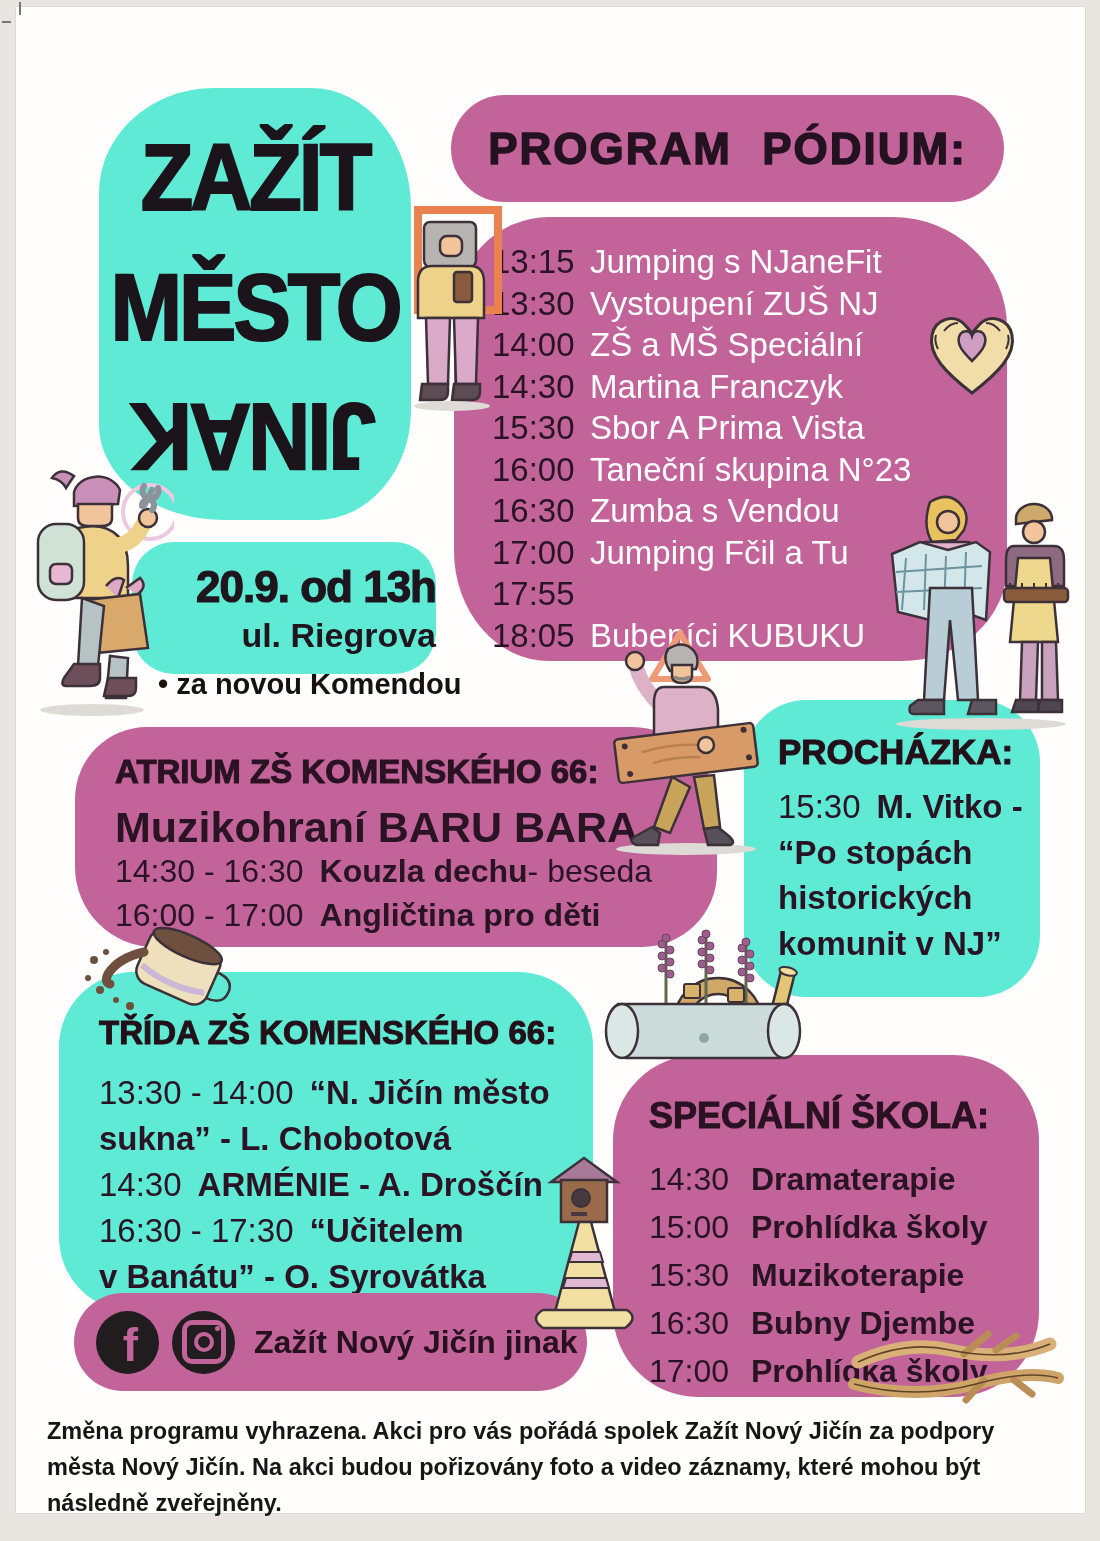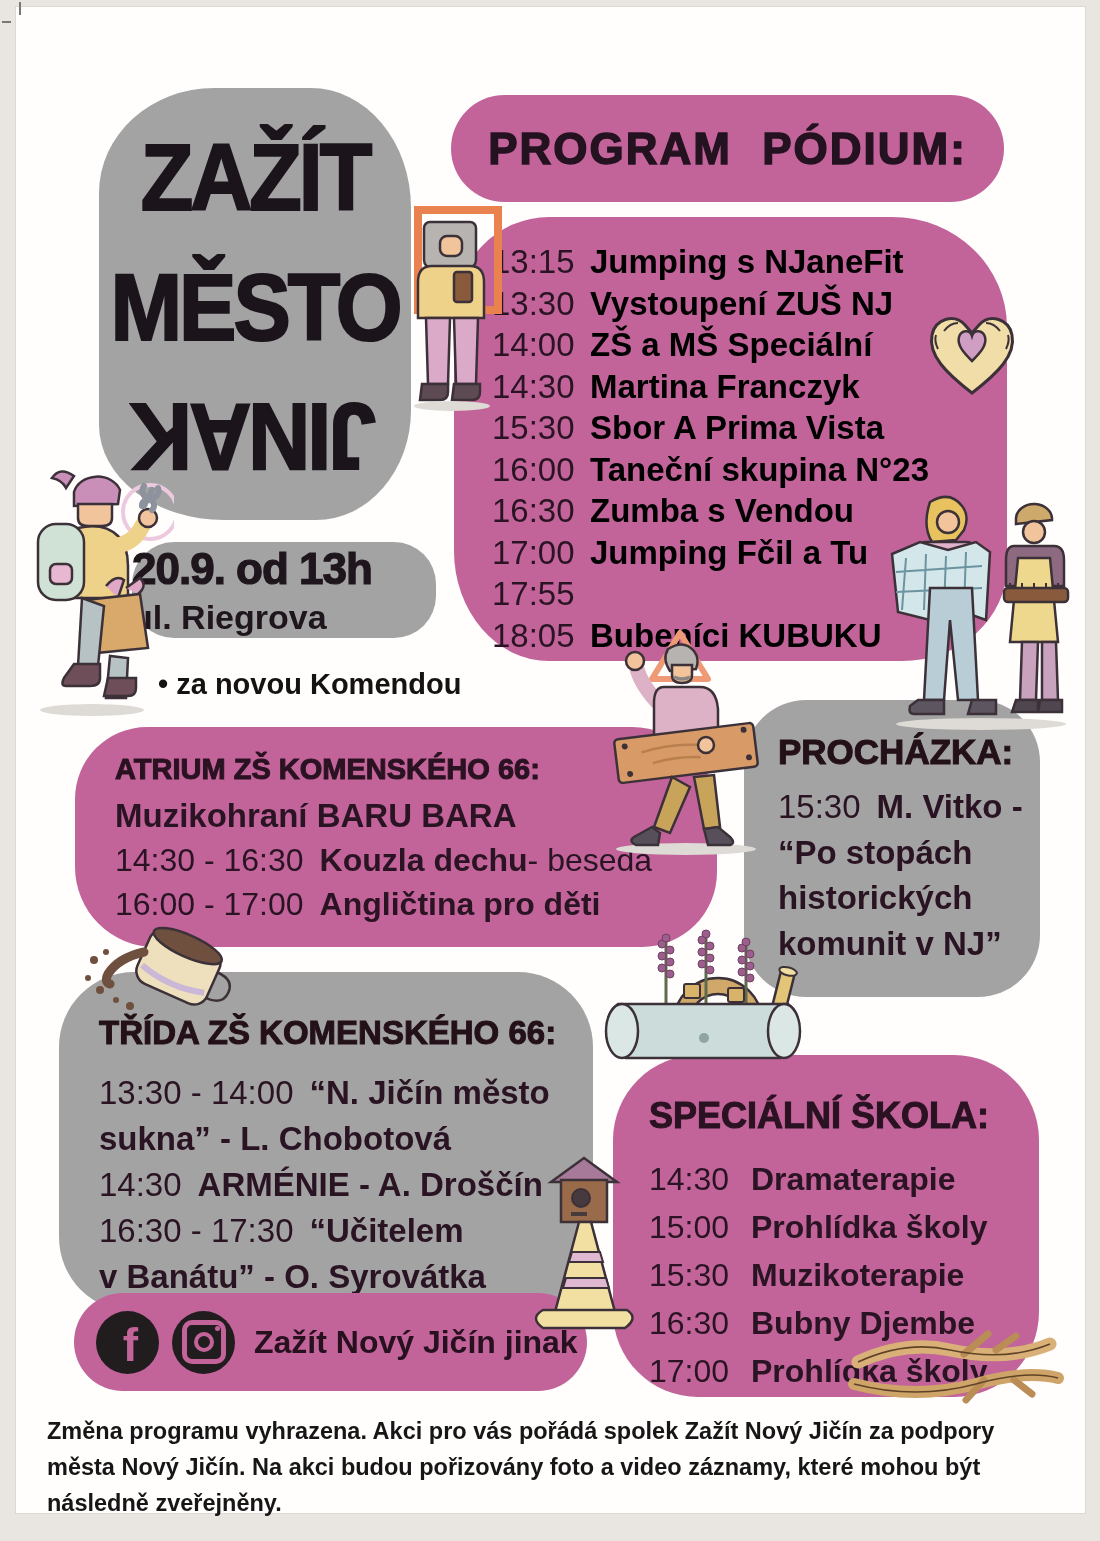--- a/index.html
+++ b/index.html
@@ -3,21 +3,21 @@
 <meta charset="utf-8">
 <style>
   html,body{margin:0;padding:0}
   #canvas{position:relative;width:1100px;height:1541px;background:#e9e6e2;overflow:hidden;
           font-family:"Liberation Sans","DejaVu Sans",sans-serif;color:#2a1424}
   .page{position:absolute;left:15px;top:6px;width:1069px;height:1506px;background:#fffefd;border:1px solid #dcd9d5}
   .mark-v{position:absolute;left:19px;top:2px;width:2px;height:13px;background:#777}
   .mark-h{position:absolute;left:2px;top:21px;width:9px;height:2px;background:#777}
 
   .blob{position:absolute;box-sizing:border-box;z-index:1}
-  .orange{background:#a3a3a3}
+  .orange{background:#5eead4}
   .pink{background:#c2649a}
   .illus{position:absolute;z-index:2}
 
   
   .logo-blob{left:99px;top:88px;width:312px;height:432px;
              border-radius:115px 100px 95px 125px / 105px 120px 110px 95px;
              display:flex;flex-direction:column;justify-content:space-between;align-items:center;
              padding:46px 0 40px}
   .logo-line{font-weight:700;font-size:86px;line-height:86px;letter-spacing:-3px;color:#1b141b;
              -webkit-text-stroke:2px #1b141b;transform:scaleY(1.1)}
@@ -26,42 +26,42 @@
   
   .ph-blob{left:451px;top:95px;width:553px;height:107px;border-radius:54px;
            display:flex;align-items:center;justify-content:center}
   .ph-title{font-weight:700;font-size:44px;letter-spacing:2px;word-spacing:16px;color:#241220;
             -webkit-text-stroke:1.4px #241220;white-space:nowrap}
   .pl-blob{left:454px;top:217px;width:553px;height:444px;
            border-radius:95px 115px 105px 95px / 100px 110px 95px 110px;
            padding:24px 0 0 38px}
   .prow{display:flex;align-items:baseline;font-size:33px;line-height:41.5px;white-space:nowrap}
   .ptime{flex:none;width:98px;font-weight:400;color:#2a1424}
-  .pname{font-weight:700;color:#000000}
-
-  
-  .date-blob{left:132px;top:542px;width:304px;height:96px;border-radius:42px;
-             display:flex;flex-direction:column;align-items:flex-start;justify-content:center;gap:4px}
+  .pname{font-weight:400;color:#ffffff}
+
+  
+  .date-blob{left:132px;top:542px;width:304px;height:132px;border-radius:42px;
+             display:flex;flex-direction:column;align-items:flex-end;justify-content:center;gap:4px}
   .date-line{font-weight:700;font-size:44px;letter-spacing:-1px;color:#1f151c;-webkit-text-stroke:1.2px #1f151c;white-space:nowrap}
   .street-line{font-weight:700;font-size:34px;color:#1f151c;white-space:nowrap}
   .note-line{position:absolute;left:158px;top:668px;font-weight:700;font-size:29px;color:#15120f;white-space:nowrap;z-index:1}
 
   
   .sec-title{font-weight:700;-webkit-text-stroke:1px currentColor;white-space:nowrap}
   .srow{display:flex;align-items:baseline;white-space:nowrap}
   .stime{font-weight:400;margin-right:16px}
   .stime:empty{margin-right:0}
   .sname{font-weight:700}
   .ssuffix{font-weight:400;}
   .ssuffix:empty{margin-left:0}
 
   
   .atrium-blob{left:75px;top:727px;width:642px;height:220px;border-radius:72px 85px 75px 80px;padding:26px 0 0 40px}
-  .atrium-blob .sec-title{font-size:29px;margin-bottom:8px;color:#2a1222}
-  .atrium-sub{font-weight:700;font-size:33px;line-height:44px;white-space:nowrap}
+  .atrium-blob .sec-title{font-size:33px;margin-bottom:14px;color:#2a1222}
+  .atrium-sub{font-weight:700;font-size:43px;line-height:44px;white-space:nowrap}
   .atrium-blob .srow{font-size:32px;line-height:44px}
 
   
   .proch-blob{left:744px;top:700px;width:296px;height:297px;border-radius:62px;padding:32px 0 0 34px}
   .proch-blob .sec-title{font-size:35px;margin-bottom:12px;color:#231018}
   .proch-blob .srow{font-size:33px;line-height:45.5px}
 
   
   .trida-blob{left:59px;top:972px;width:534px;height:340px;border-radius:75px;padding:42px 0 0 40px}
   .trida-blob .sec-title{font-size:33px;margin-bottom:18px;color:#231018}

